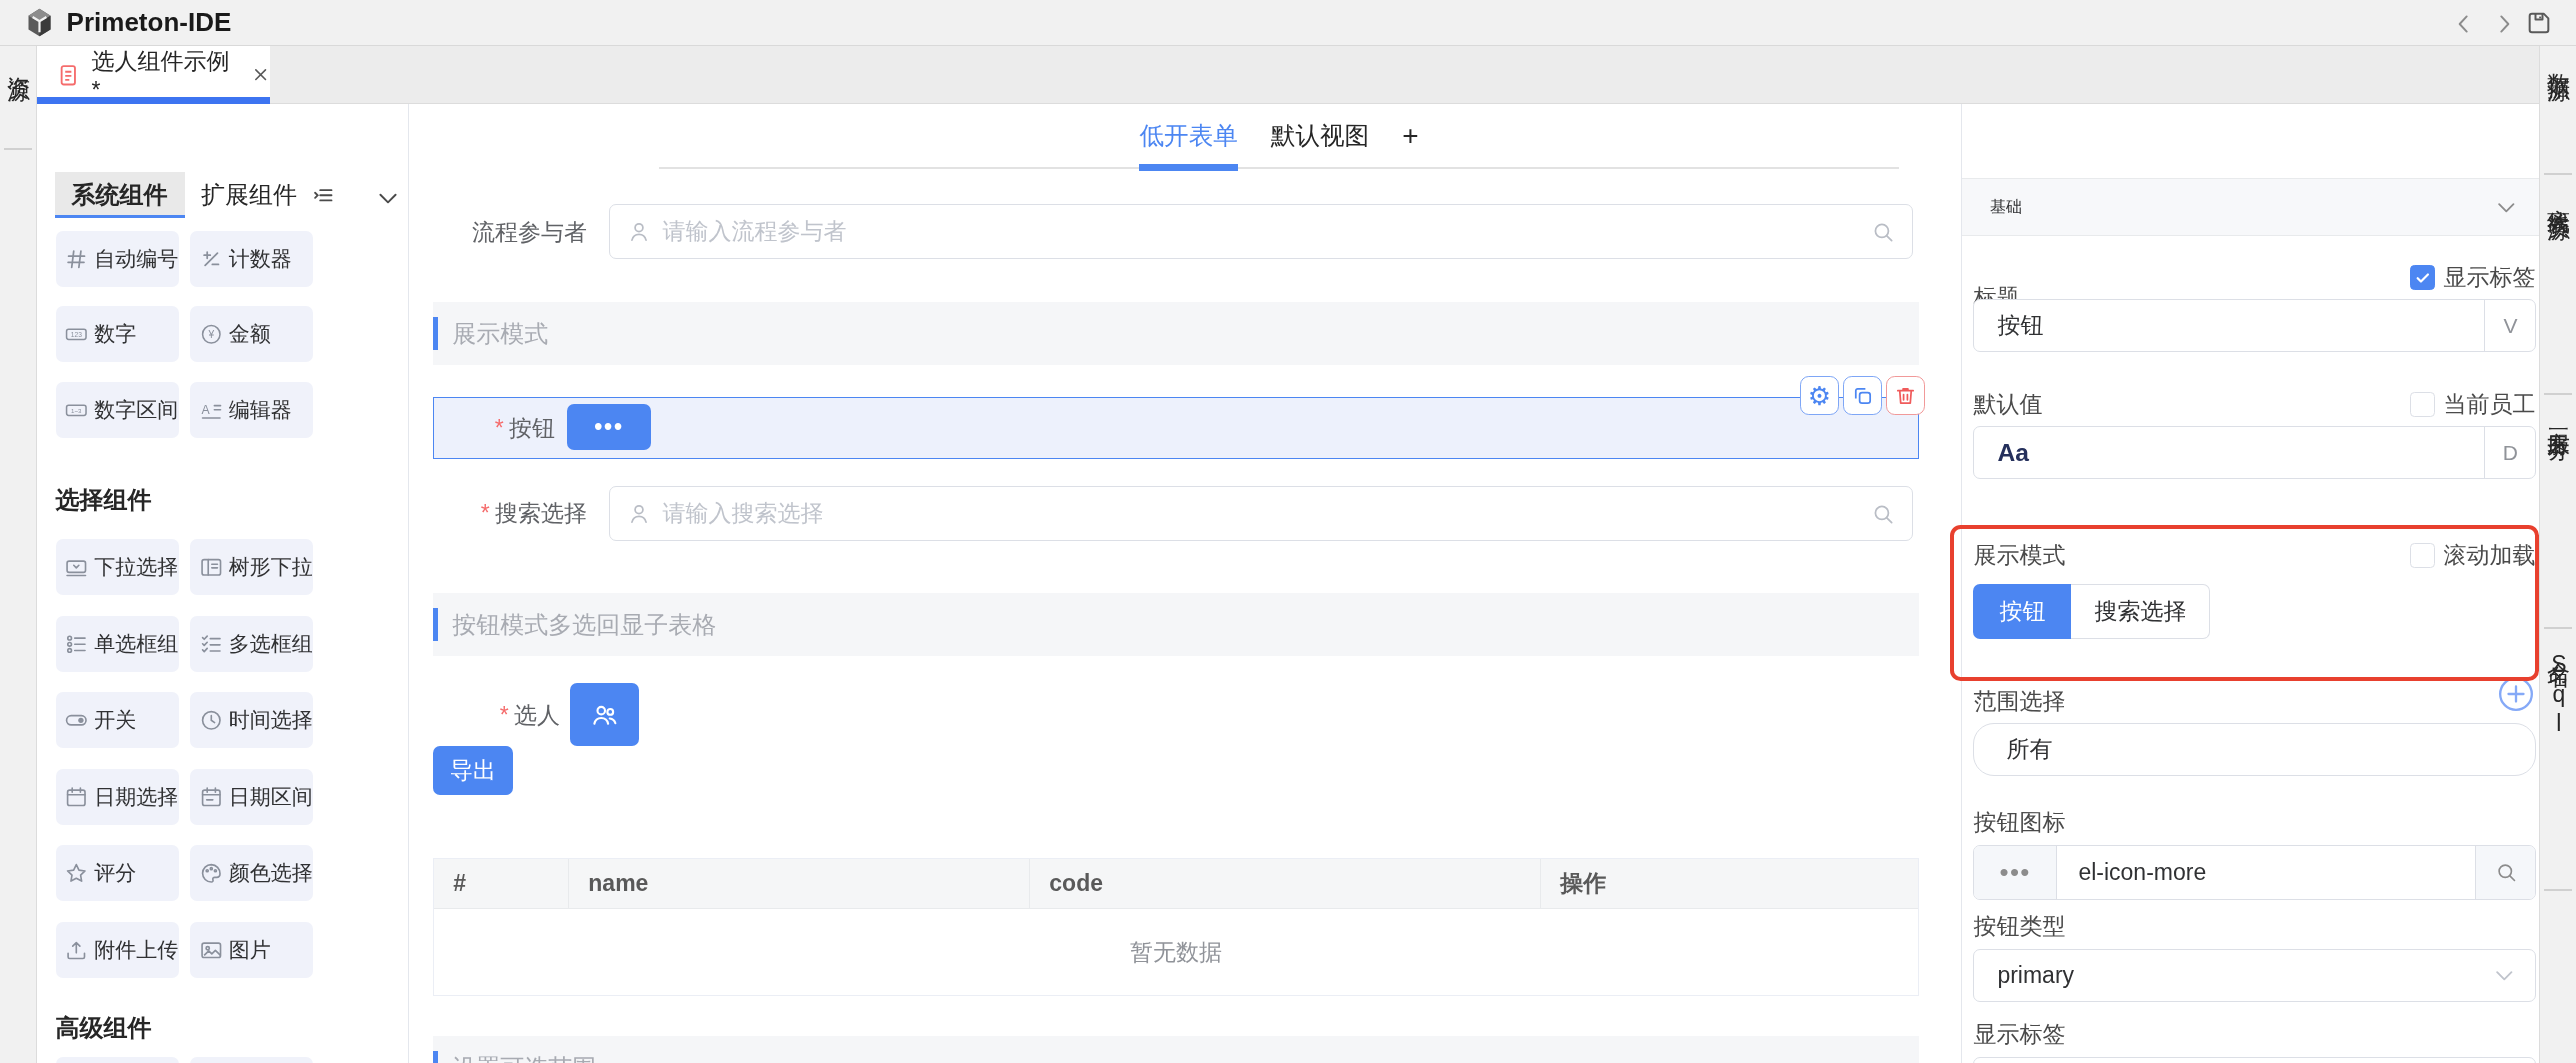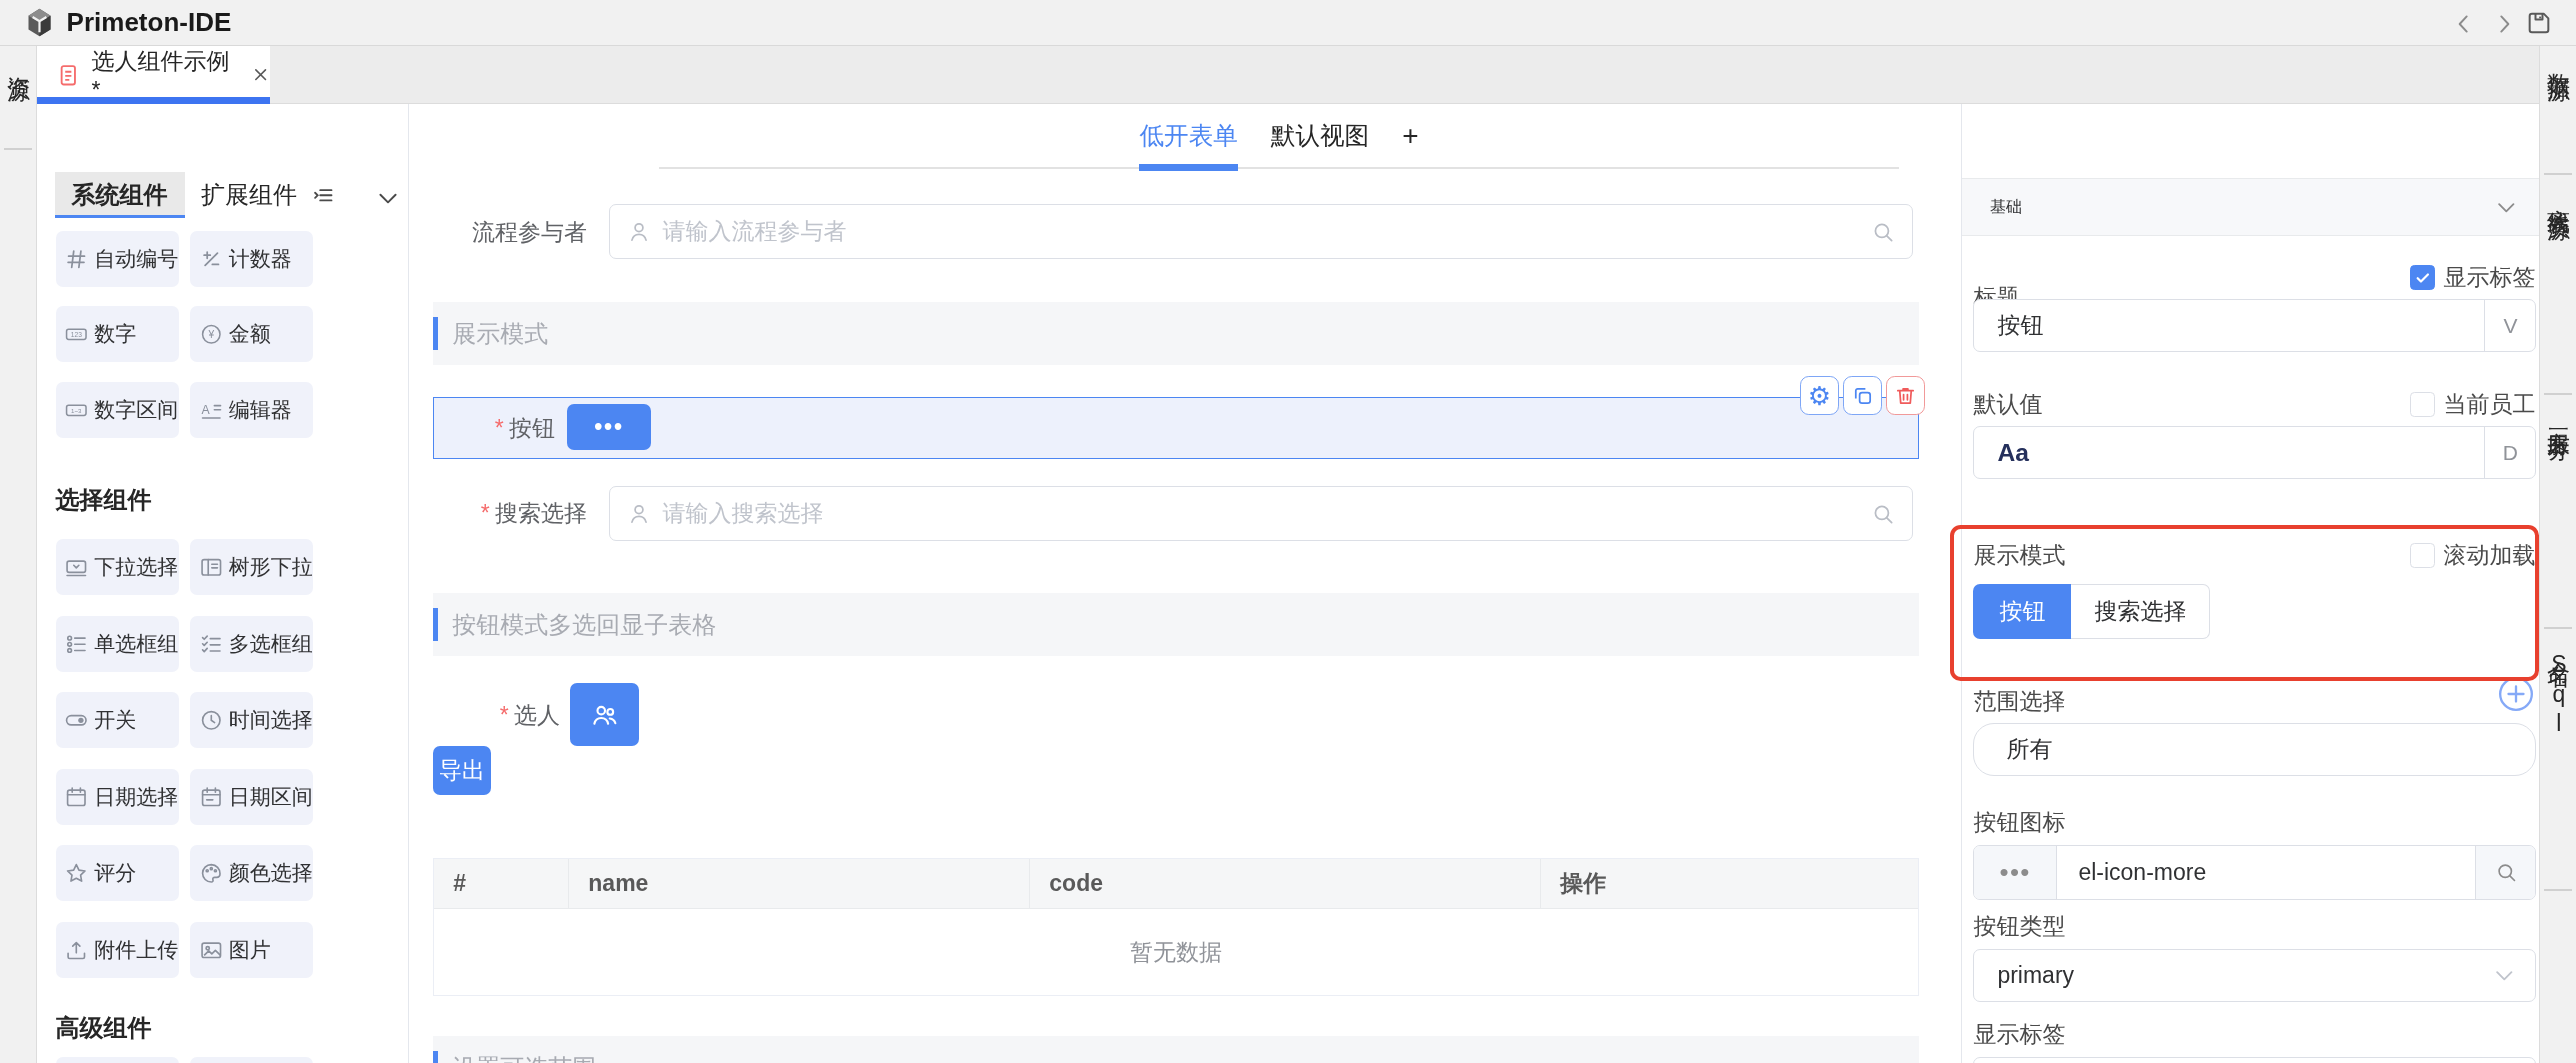--- a/index.html
+++ b/index.html
@@ -410,21 +410,21 @@
     <span class="req-star">*</span><span>选人</span>
   </div>
   <div class="abs person-btn" style="left:570px; top:683px; width:69px; height:63px;">
     <svg class="ic" width="30" height="30" viewBox="0 0 24 24" fill="none" stroke="currentColor" stroke-width="1.7" stroke-linecap="round">
         <circle cx="9" cy="8.5" r="3"></circle>
         <circle cx="16.2" cy="9.5" r="2.3"></circle>
         <path d="M3.5 19 c.6 -3 2.6 -4.6 5.5 -4.6 s4.9 1.6 5.5 4.6 M15.8 14.8 c2.3 .3 3.9 1.6 4.5 3.8"></path>
       </svg>
   </div>
 
-  <div class="abs export-btn" style="left:433px; top:746px; width:58px; height:49px;">导出</div>
+  <div class="abs export-btn" style="left:433px; top:746px; width:80px; height:49px;">导出</div>
 
   <div class="abs etable" style="left:433px; top:858px; width:1486px;">
     <div class="thead">
       <div class="th" style="width:135px;">#</div>
       <div class="th" style="width:461px;">name</div>
       <div class="th" style="width:511px;">code</div>
       <div class="th" style="width:375px;">操作</div>
     </div>
     <div class="tbody">暂无数据</div>
   </div>

